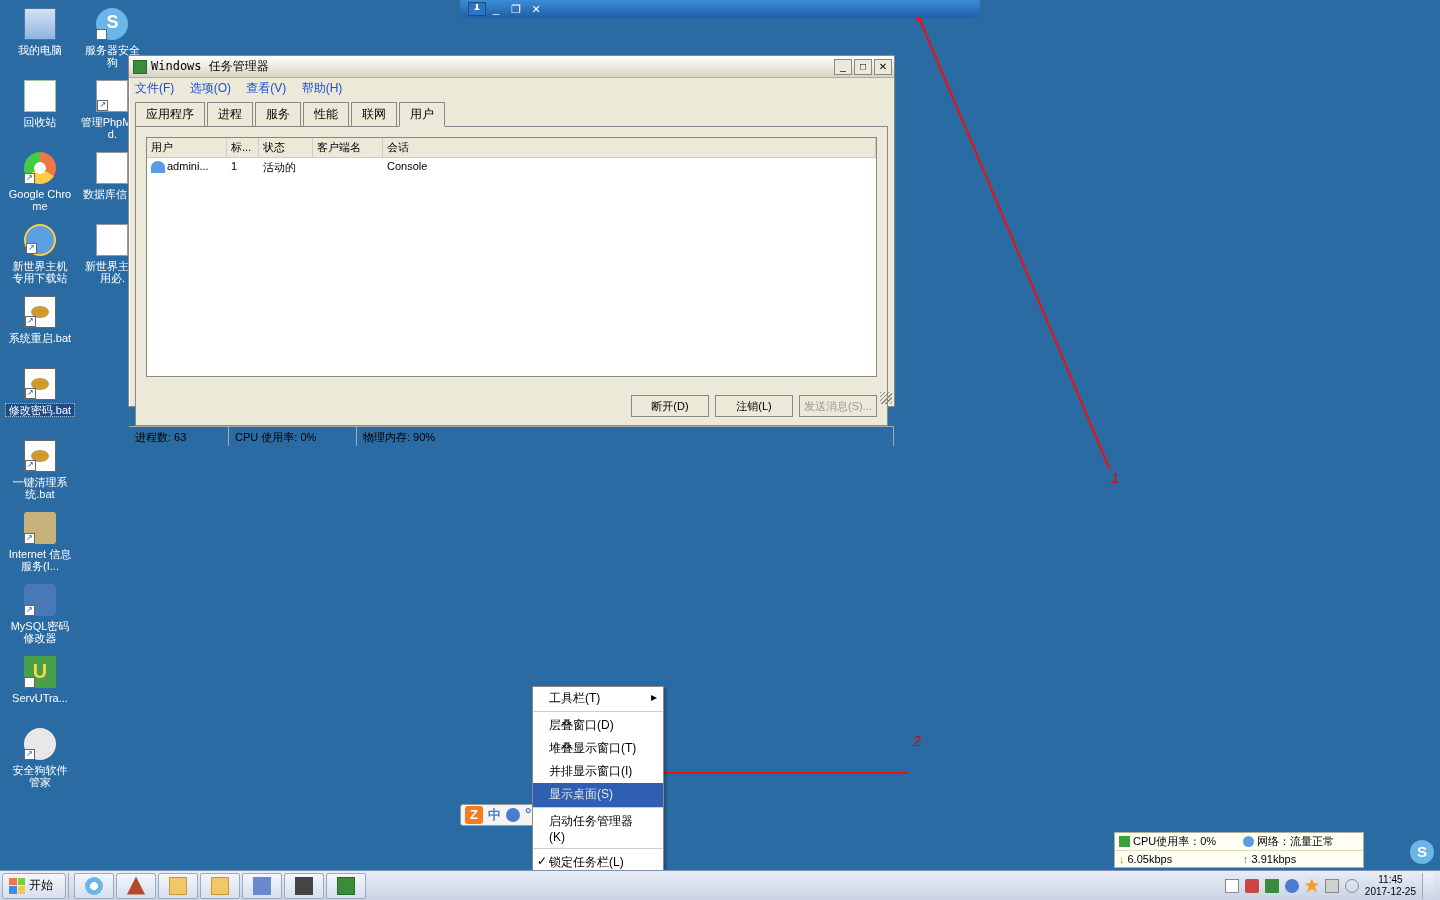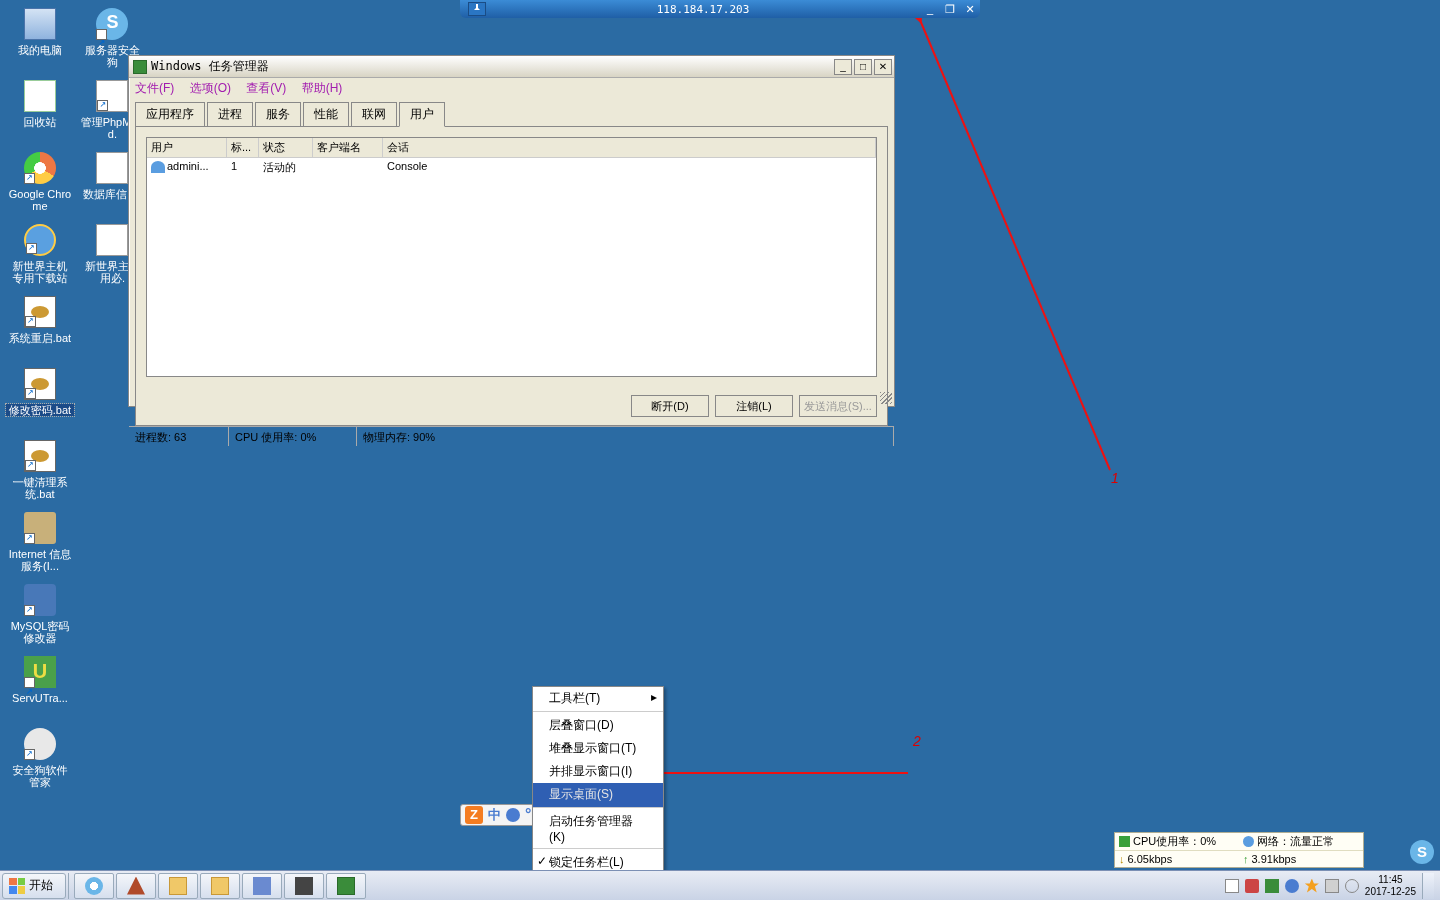--- a/index.html
+++ b/index.html
@@ -20,21 +20,21 @@
   .d-icon .lbl { line-height: 12px; word-break: break-all; padding: 0 2px; }
   .d-icon.sel .lbl { background: #1b4b88; outline: 1px dotted #aaa; }
 
   
   .tm-win { position: absolute; left: 128px; top: 55px; width: 767px; height: 352px; background: #ece9d8; border: 1px solid #888; box-shadow: 1px 1px 0 #fff inset; }
   .tm-title { height: 22px; background: linear-gradient(#fff,#d8d4c4); display: flex; align-items: center; font-size: 12px; border-bottom: 1px solid #aaa; }
   .tm-title-ico { width: 14px; height: 14px; margin: 0 4px; background: #3a8c3a; border: 1px solid #2a6a2a; }
   .tm-title-txt { flex: 1; font-family: "SimSun", monospace; }
   .tm-caption-btns { display: flex; }
   .tm-cap-btn { width: 18px; height: 16px; margin-right: 2px; background: #ece9d8; border: 1px solid #888; font-size: 10px; text-align: center; line-height: 14px; }
-  .tm-menu { height: 19px; padding: 2px 6px; font-size: 12px; color: #a21caf; }
+  .tm-menu { height: 19px; padding: 2px 6px; font-size: 12px; color: #1d4ed8; }
   .tm-menu span { margin-right: 12px; }
   .tm-tabs { display: flex; padding: 4px 6px 0; font-size: 12px; }
   .tm-tab { padding: 3px 10px; border: 1px solid #888; border-bottom: none; background: #ece9d8; margin-right: 2px; position: relative; top: 1px; }
   .tm-tab.active { background: #ece9d8; z-index: 2; border-bottom: 1px solid #ece9d8; }
   .tm-body { margin: 0 6px; border: 1px solid #888; background: #ece9d8; height: 300px; padding: 10px; position: relative; }
   .tm-list { width: 100%; height: 240px; background: #fff; border: 1px solid #888; }
   .tm-list-hdr { display: flex; font-size: 11px; border-bottom: 1px solid #ccc; background: #ece9d8; }
   .tm-list-hdr div { padding: 2px 4px; border-right: 1px solid #ccc; }
   .col-user { width: 80px; } .col-id { width: 32px; } .col-state { width: 54px; } .col-client { width: 70px; } .col-session { flex: 1; }
   .tm-list-row { display: flex; font-size: 11px; font-family: monospace; padding: 2px 0; }
@@ -117,21 +117,20 @@
 </style>
 </head>
 <body>
 
 <div class="rdp-bar">
   <div class="rdp-pin">
     <svg viewBox="0 0 10 10">
         <path d="M4 0h2v4l2 2H2l2-2z"></path>
       </svg>
   </div>
-  <div class="rdp-addr">118.184.17.203</div>
   <div class="rdp-btn">_</div>
   <div class="rdp-btn">❐</div>
   <div class="rdp-btn">✕</div>
 </div>
 
 <div class="desktop-icons">
   <div class="icon-col" id="col1"><div class="d-icon">
         <div class="ico ic-computer"></div>
         <div class="lbl">我的电脑</div>
       </div><div class="d-icon">

